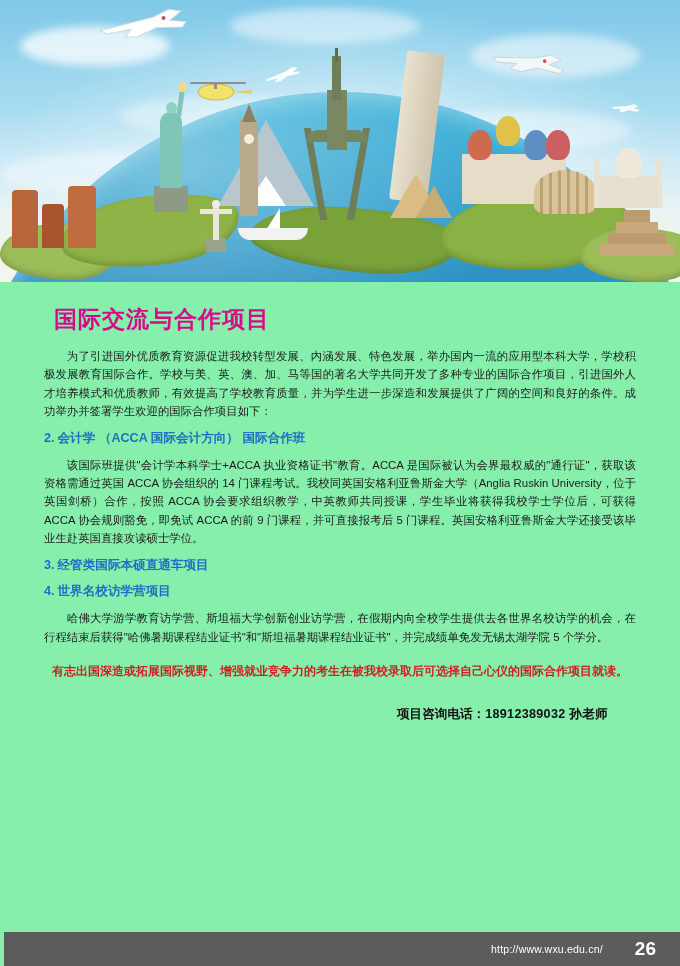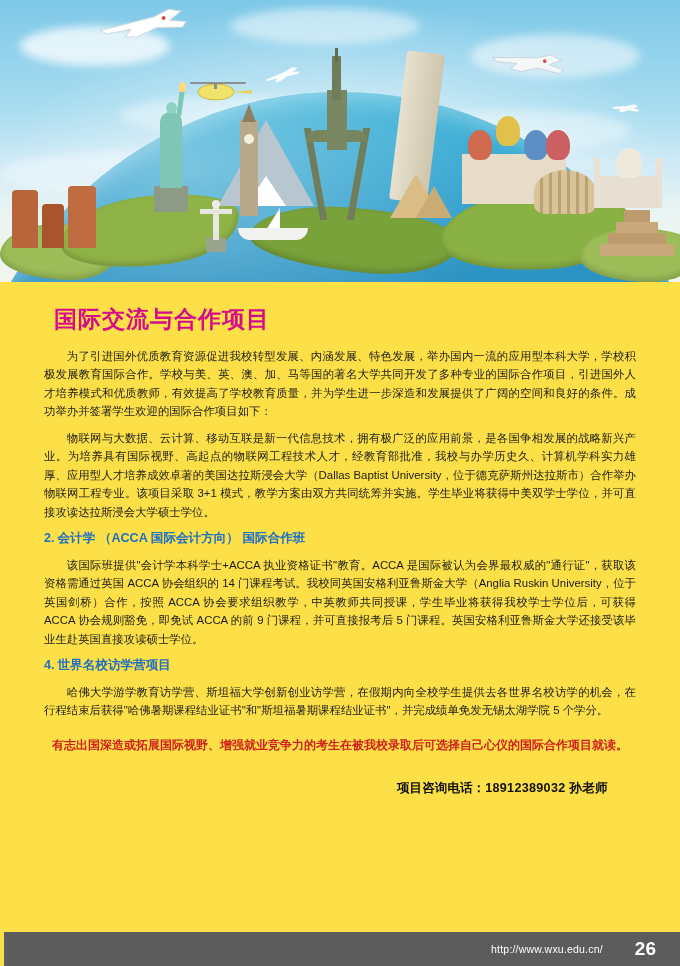--- a/index.html
+++ b/index.html
@@ -10,21 +10,21 @@
     width: 680px;
     height: 966px;
     background: #ffffff;
     font-family: "Liberation Sans", sans-serif;
     overflow: hidden;
   }
   .page {
     position: relative;
     width: 680px;
     height: 966px;
-    background: #fde047;
+    background: #86efac;
     box-sizing: border-box;
   }
 
   
   .hero {
     position: relative;
     width: 680px;
     height: 282px;
     overflow: hidden;
     background: linear-gradient(to bottom, #7ec8e8 0%, #a8dcf0 38%, #cfeaf6 58%, #eaf4f2 76%, #f3f6ef 100%);
@@ -397,27 +397,29 @@
         <rect x="28" y="8" width="3" height="7" fill="#8f8f8f"></rect>
       </svg>
     </div>
   </div>
 
   <div class="content">
     <h1 class="title">国际交流与合作项目</h1>
 
     <p class="para">为了引进国外优质教育资源促进我校转型发展、内涵发展、特色发展，举办国内一流的应用型本科大学，学校积极发展教育国际合作。学校与美、英、澳、加、马等国的著名大学共同开发了多种专业的国际合作项目，引进国外人才培养模式和优质教师，有效提高了学校教育质量，并为学生进一步深造和发展提供了广阔的空间和良好的条件。成功举办并签署学生欢迎的国际合作项目如下：</p>
 
-    <p class="para">物联网与大数据、云计算、移动互联是新一代信息技术，拥有极广泛的应用前景，是各国争相发展的战略新兴产业。为培养具有国际视野、高起点的物联网工程技术人才，经教育部批准，我校与办学历史久、计算机学科实力雄厚、应用型人才培养成效卓著的美国达拉斯浸会大学（Dallas Baptist University，位于德克萨斯州达拉斯市）合作举办物联网工程专业。该项目采取 3+1 模式，教学方案由双方共同统筹并实施。学生毕业将获得中美双学士学位，并可直接攻读达拉斯浸会大学硕士学位。</p>
 
     <div class="section-head">
       <span class="num">2.</span><span>会计学 （ACCA 国际会计方向） 国际合作班</span>
     </div>
     <p class="para">该国际班提供"会计学本科学士+ACCA 执业资格证书"教育。ACCA 是国际被认为会界最权威的"通行证"，获取该资格需通过英国 ACCA 协会组织的 14 门课程考试。我校同英国安格利亚鲁斯金大学（Anglia Ruskin University，位于英国剑桥）合作，按照 ACCA 协会要求组织教学，中英教师共同授课，学生毕业将获得我校学士学位后，可获得 ACCA 协会规则豁免，即免试 ACCA 的前 9 门课程，并可直接报考后 5 门课程。英国安格利亚鲁斯金大学还接受该毕业生赴英国直接攻读硕士学位。</p>
 
+    <div class="section-head">
+      <span class="num">3.</span><span>经管类国际本硕直通车项目</span>
+    </div>
 
     <div class="section-head">
       <span class="num">4.</span><span>世界名校访学营项目</span>
     </div>
     <p class="para">哈佛大学游学教育访学营、斯坦福大学创新创业访学营，在假期内向全校学生提供去各世界名校访学的机会，在行程结束后获得"哈佛暑期课程结业证书"和"斯坦福暑期课程结业证书"，并完成绩单免发无锡太湖学院 5 个学分。</p>
 
     <p class="highlight">有志出国深造或拓展国际视野、增强就业竞争力的考生在被我校录取后可选择自己心仪的国际合作项目就读。</p>
 
     <div class="contact">
       <span>项目咨询电话：</span><span class="phone">18912389032 孙老师</span>

